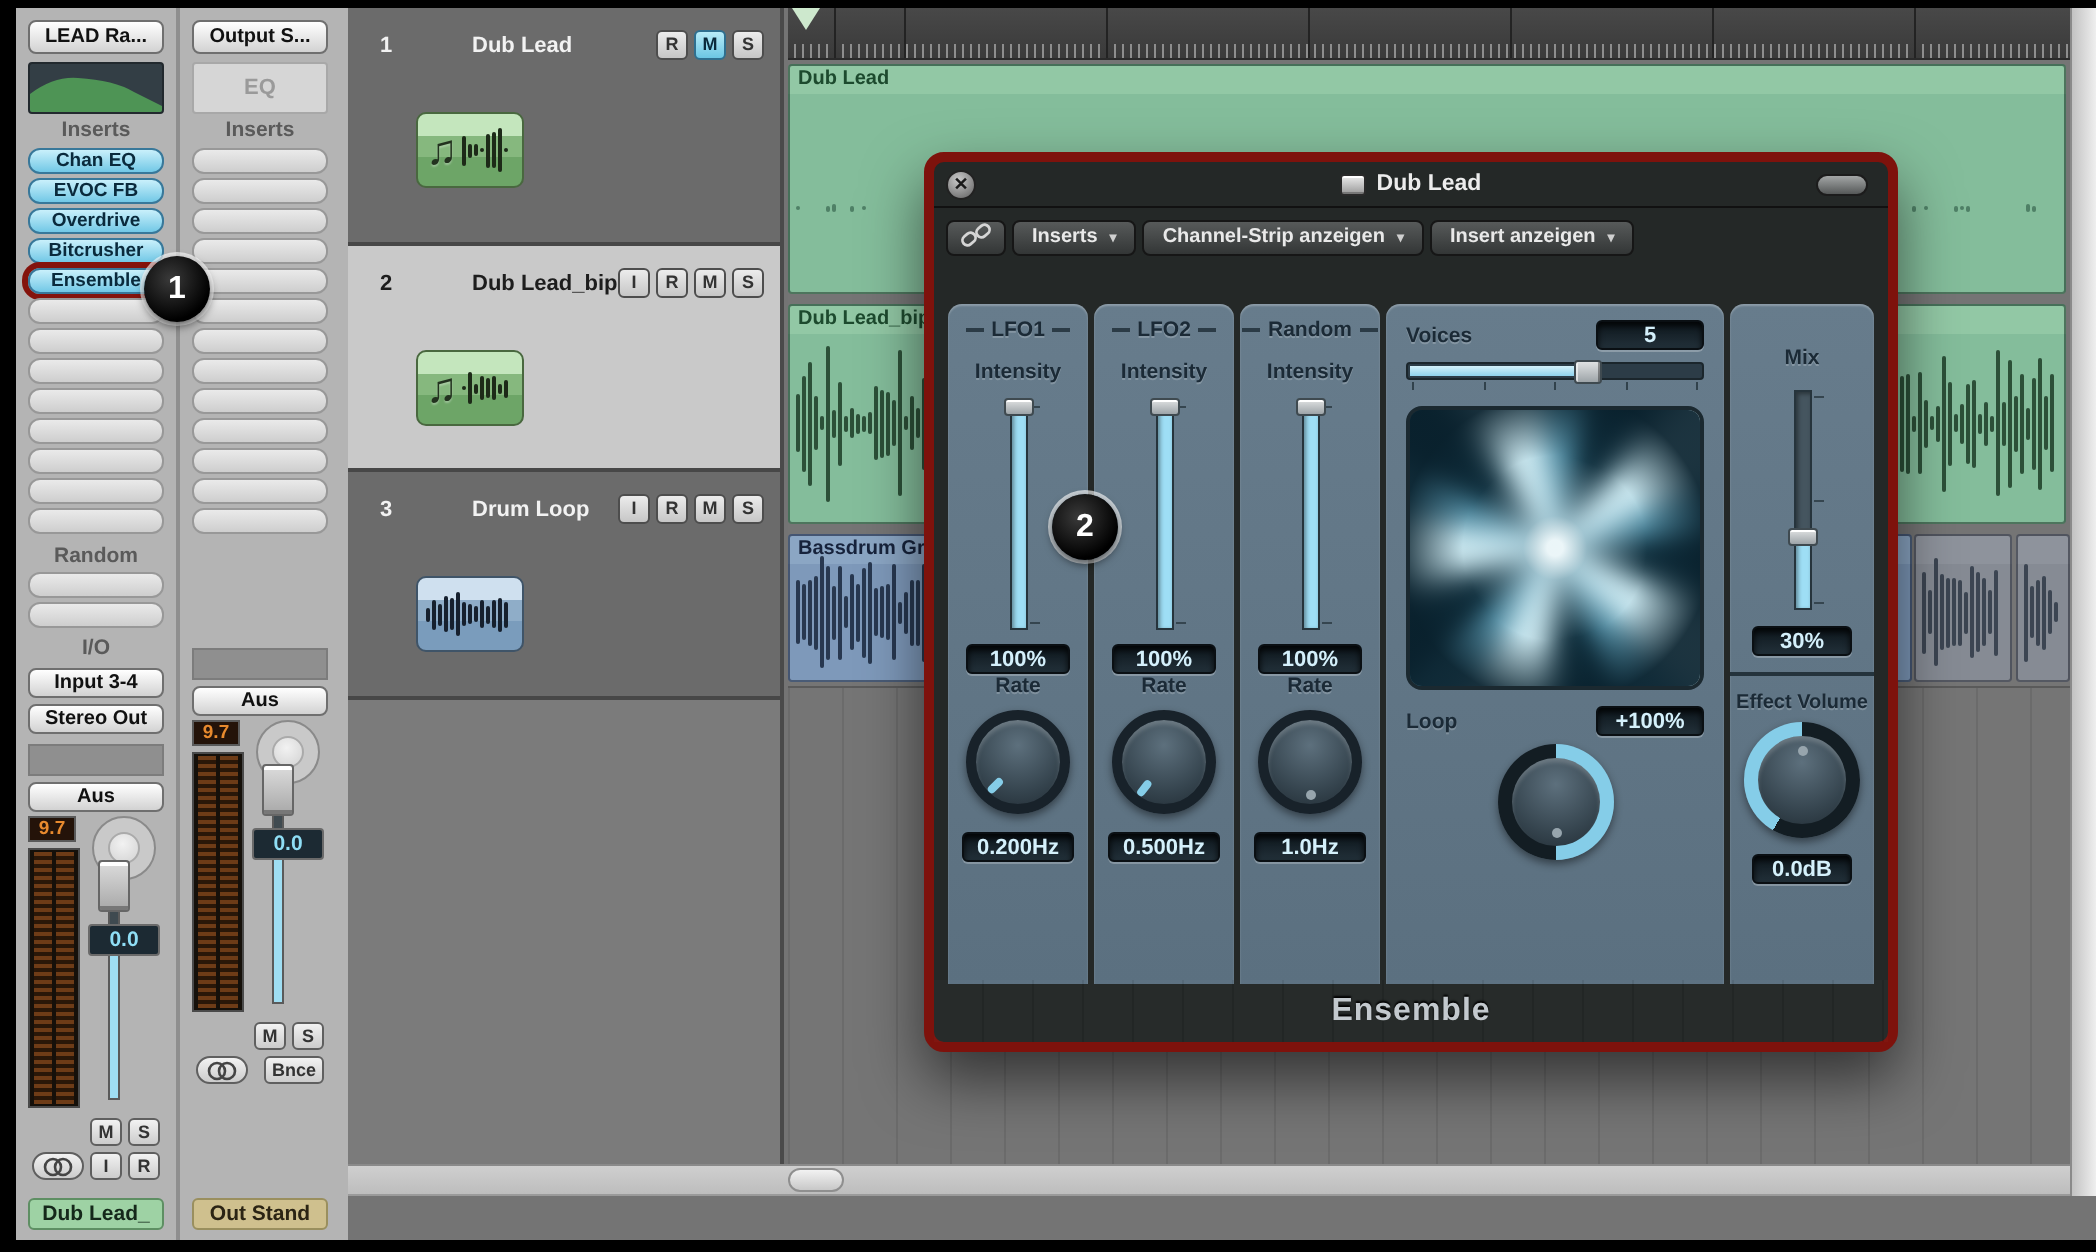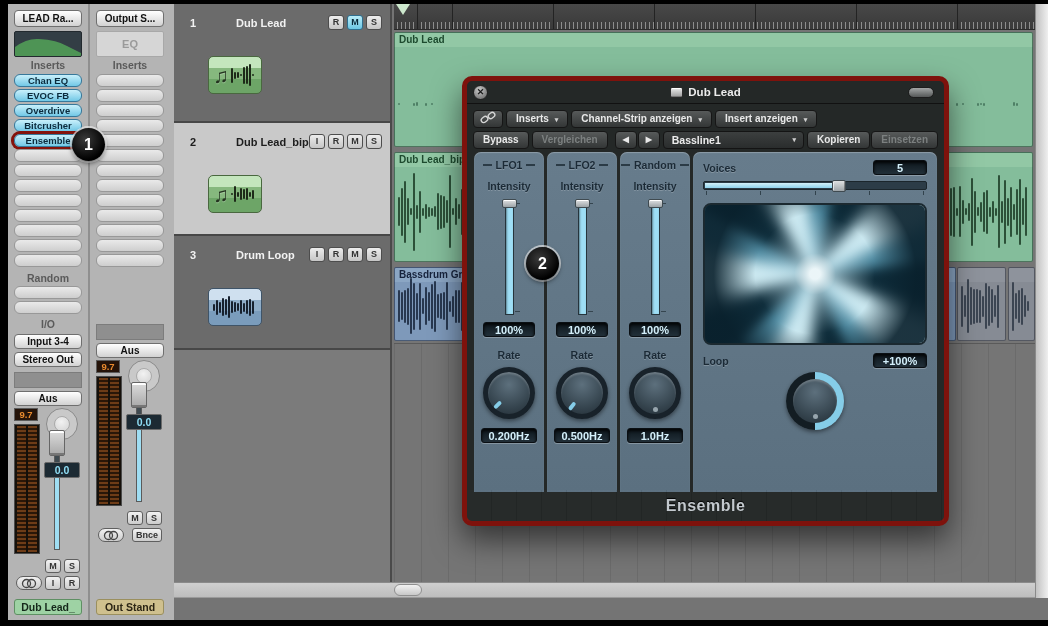--- a/index.html
+++ b/index.html
@@ -126,21 +126,21 @@
   .colhead { display:flex; align-items:center; gap:4px; }
   .colhead .rule { width:9px; height:2px; background:#2b3b46; }
   .vslider { position:relative; width:9px; height:115px; margin-top:8px; border:1px solid #26343c; background:#9edef5; box-shadow:inset 1px 1px 2px rgba(0,0,0,.4); }
   .vslider.mix { background:linear-gradient(to top, #9edef5 0 30%, #45555f 30%); height:110px; }
   .vslider::before, .vslider::after { content:''; position:absolute; right:-7px; width:5px; height:1px; background:#35454f; }
   .vslider::before { top:2px; } .vslider::after { bottom:2px; }
   .vhandle { position:absolute; left:-4px; width:15px; height:9px; background:linear-gradient(#dfe1e2,#9da4a8); border:1px solid #3f4a50; border-radius:2px; box-shadow:inset 0 2px 0 -1px #fff; }
   .midtick { position:absolute; right:-7px; top:50%; width:5px; height:1px; background:#35454f; }
   .vbox { background:linear-gradient(#0d161c,#223039); border:1px solid #0a0f13; border-radius:3px; box-shadow:0 1px 0 rgba(255,255,255,.25), inset 0 2px 3px rgba(0,0,0,.8); color:#d4f0fb; font-size:11px; font-weight:bold; text-align:center; }
   .ibox { width:52px; height:15px; line-height:14px; margin-top:7px; }
-  .ratelabel { margin-top:12px; }
+  .ratelabel { }
   .knob { position:relative; width:52px; height:52px; margin-top:6px; border-radius:50%; border:5px solid #18222a; background:radial-gradient(circle at 50% 30%, #5d707d, #35444e 65%, #222d35); box-shadow:0 2px 4px rgba(0,0,0,.45), inset 0 2px 2px rgba(255,255,255,.2); }
   .kdot { position:absolute; left:50%; top:50%; width:4px; height:9px; margin:-4.5px 0 0 -2px; background:#85cde8; border-radius:2px; }
   .kdot.gray { background:#97a5ad; height:5px; width:5px; border-radius:50%; margin-top:-2px; }
   .rbox { width:56px; height:15px; line-height:14px; margin-top:9px; }
 
   .mid-panel { flex:1; padding:8px 10px 0 10px; position:relative; }
   .hrow { display:flex; align-items:center; justify-content:space-between; }
   .hbox { width:54px; height:15px; line-height:14px; }
   .hslider { position:relative; height:9px; margin-top:6px; background:#2c3c47; border:1px solid #1b262c; border-radius:2px; }
   .hfill { position:absolute; left:1px; top:1px; bottom:1px; background:linear-gradient(#d3f1fa,#8fd2ec); }
@@ -1046,33 +1046,20 @@
         <div class="pbtn icon-btn">
           <svg width="16" height="13" viewBox="0 0 16 13">
             <rect x="1" y="6" width="7" height="5" rx="2.5" transform="rotate(-40 4.5 8.5)" fill="none" stroke="#d5d5d5" stroke-width="1.4"></rect>
             <rect x="8" y="2" width="7" height="5" rx="2.5" transform="rotate(-40 11.5 4.5)" fill="none" stroke="#d5d5d5" stroke-width="1.4"></rect>
           </svg>
         </div>
         <div class="pbtn"><span>Inserts</span><span class="dn">▾</span></div>
         <div class="pbtn"><span>Channel-Strip anzeigen</span><span class="dn">▾</span></div>
         <div class="pbtn"><span>Insert anzeigen</span><span class="dn">▾</span></div>
       </div>
-      <div class="prow">
-        <div class="pbtn">Bypass</div>
-        <div class="pbtn dim">Vergleichen</div>
-        <div style="display:flex;gap:1px;margin-left:4px">
-          <div class="pbtn arrow">◀</div>
-          <div class="pbtn arrow">▶</div>
-        </div>
-        <div class="preset"><span>Bassline1</span><span class="dn">▾</span></div>
-        <div class="pgroup-r">
-          <div class="pbtn">Kopieren</div>
-          <div class="pbtn dim">Einsetzen</div>
-        </div>
-      </div>
     </div>
 
     <div class="panel-area">
 
       <div class="panel lfo-col">
         <div class="colhead">
               <span class="rule"></span>
               <span class="plabel">LFO1</span>
               <span class="rule"></span>
             </div>
@@ -1148,20 +1135,39 @@
           <div class="plabel">Loop</div>
           <div class="vbox hbox">+100%</div>
         </div>
         <div class="ringknob phase">
           <div class="knobbody">
                 <div class="kdot gray" style="transform:rotate(0deg) translateY(15px)"></div>
               </div>
         </div>
       </div>
 
+      <div class="panel right-panel">
+        <div class="mix-sec">
+          <div class="plabel mix-label">Mix</div>
+          <div class="vslider mix" style="margin-top:10px">
+            <div class="vhandle" style="top:63%"></div>
+            <div class="midtick"></div>
+          </div>
+          <div class="vbox mbox">30%</div>
+        </div>
+        <div class="evol-sec">
+          <div class="plabel" style="font-size:10px">Effect Volume</div>
+          <div class="ringknob evol">
+            <div class="knobbody">
+                  <div class="kdot gray" style="transform:rotate(180deg) translateY(15px)"></div>
+                </div>
+          </div>
+          <div class="vbox mbox">0.0dB</div>
+        </div>
+      </div>
     </div>
     <div class="pfooter">Ensemble</div>
   </div>
 
   <div class="badge badge2">2</div>
 
 </div>
 </div>
 
 </body></html>

